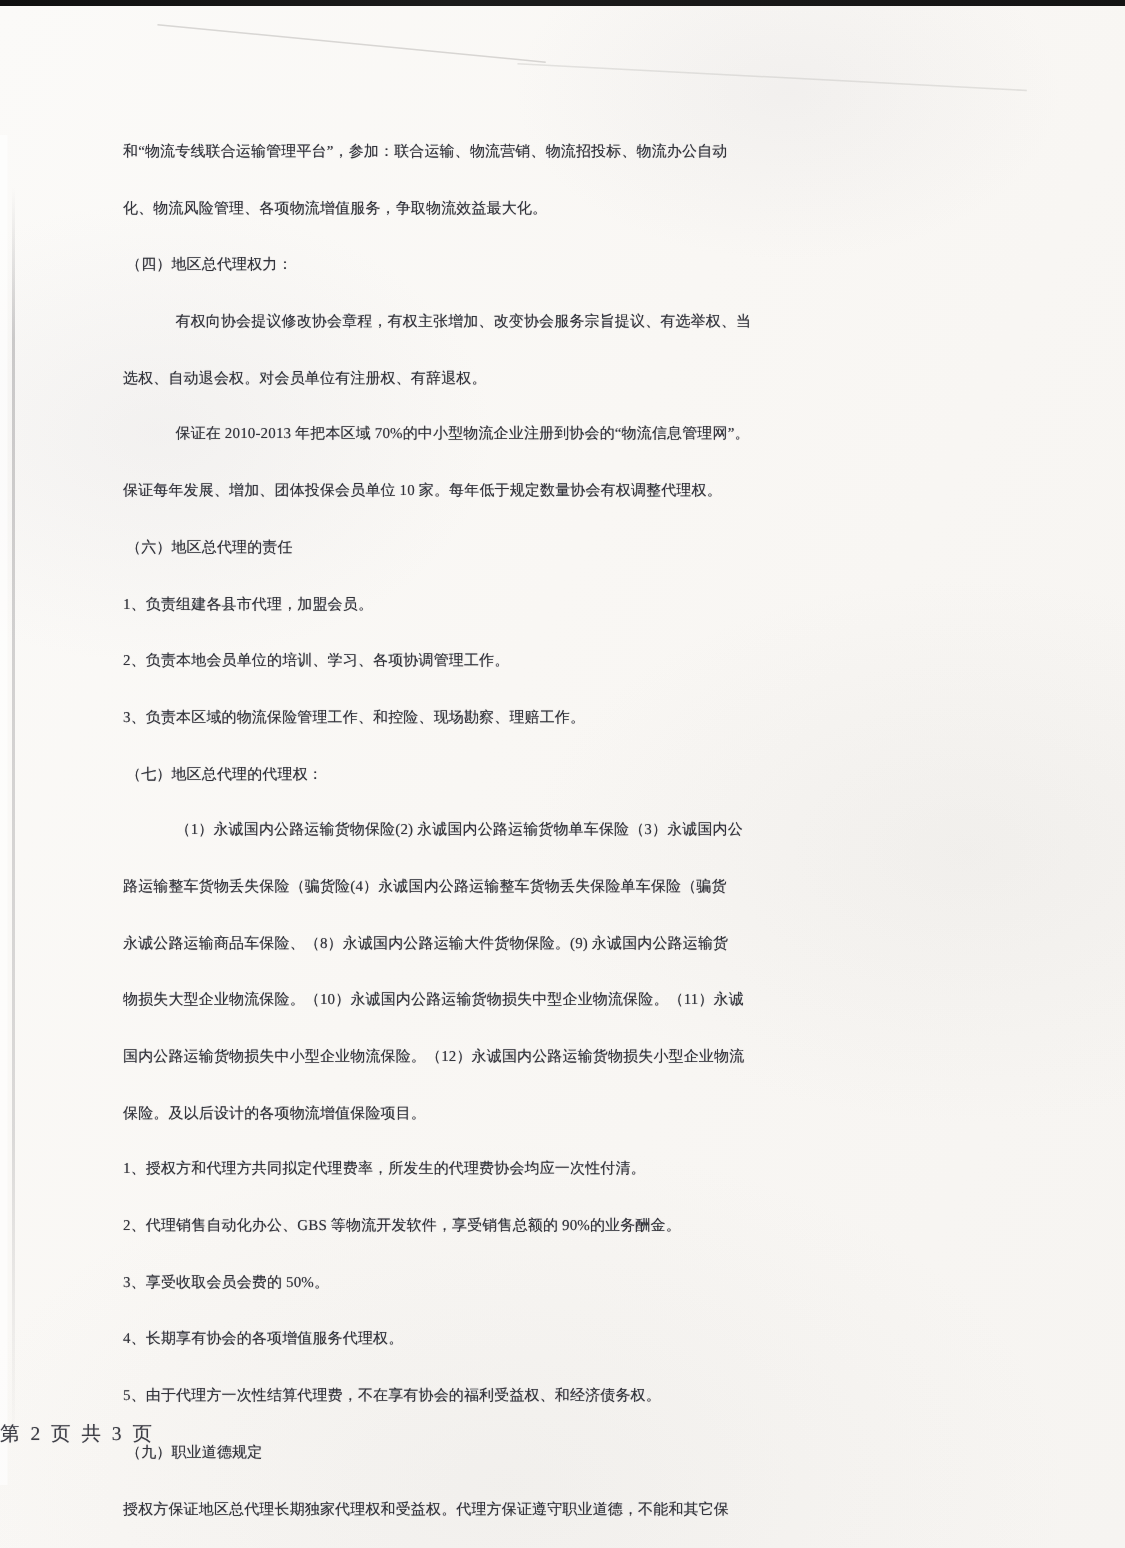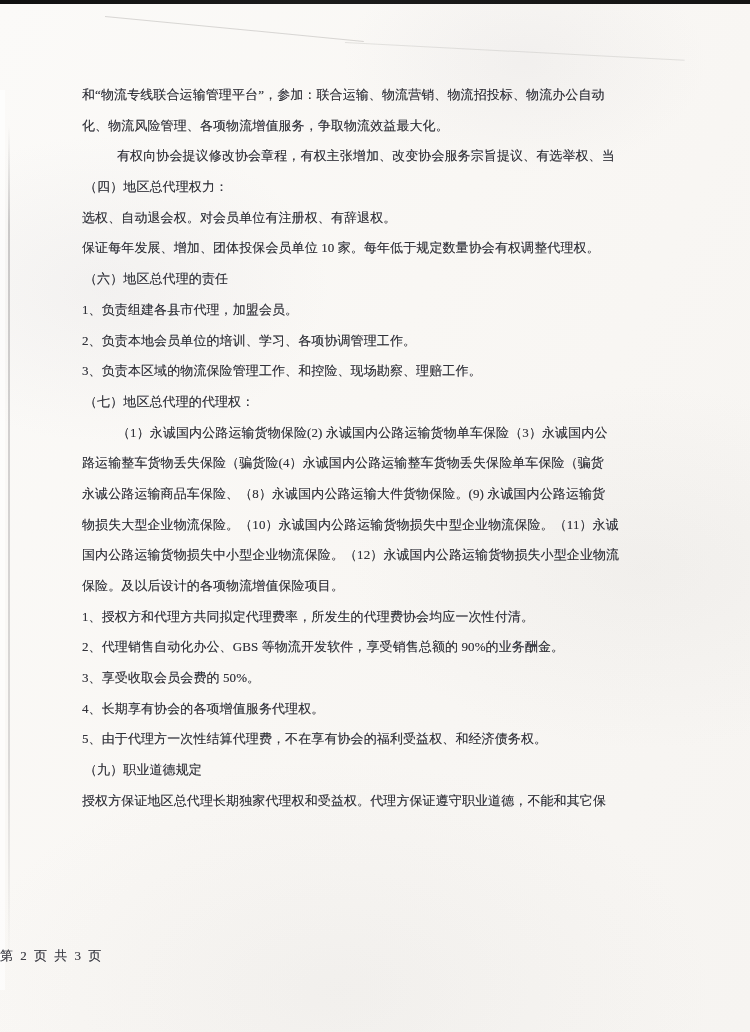--- a/index.html
+++ b/index.html
@@ -58,25 +58,26 @@
   }
   .content {
     position: absolute;
     left: 82px;
     top: 80px;
     width: 630px;
   }
   .line {
     height: 30.7px;
     line-height: 30.7px;
-    font-size: 13px;
+    font-size: 10px;
     color: #32333a;
     white-space: nowrap;
     letter-spacing: 0.1px;
     text-shadow: 0 0 0.6px rgba(62,62,74,0.55);
+    margin-top: 7px;
   }
   .line.indent { padding-left: 35px; }
   .line.heading { padding-left: 2px; }
   .footer {
     position: absolute;
     top: 947px;
     left: 0;
     width: 690px;
     text-align: left;
     font-size: 13px;
@@ -91,23 +92,24 @@
 <div class="page">
   <div class="top-strip"></div>
   <div class="crease crease-1"></div>
   <div class="crease crease-2"></div>
   <div class="left-white-edge"></div>
   <div class="crease left-crease"></div>
 
   <div class="content" id="doc-lines">
       <div class="line body">和“物流专线联合运输管理平台”，参加：联合运输、物流营销、物流招投标、物流办公自动</div>
       <div class="line body">化、物流风险管理、各项物流增值服务，争取物流效益最大化。</div>
+      <div class="line heading">（四）地区总代理权力：</div>
       <div class="line indent">有权向协会提议修改协会章程，有权主张增加、改变协会服务宗旨提议、有选举权、当</div>
-      <div class="line heading">（四）地区总代理权力：</div>
       <div class="line body">选权、自动退会权。对会员单位有注册权、有辞退权。</div>
+      <div class="line indent">保证在 2010-2013 年把本区域 70%的中小型物流企业注册到协会的“物流信息管理网”。</div>
       <div class="line body">保证每年发展、增加、团体投保会员单位 10 家。每年低于规定数量协会有权调整代理权。</div>
       <div class="line heading">（六）地区总代理的责任</div>
       <div class="line list">1、负责组建各县市代理，加盟会员。</div>
       <div class="line list">2、负责本地会员单位的培训、学习、各项协调管理工作。</div>
       <div class="line list">3、负责本区域的物流保险管理工作、和控险、现场勘察、理赔工作。</div>
       <div class="line heading">（七）地区总代理的代理权：</div>
       <div class="line indent">（1）永诚国内公路运输货物保险(2) 永诚国内公路运输货物单车保险（3）永诚国内公</div>
       <div class="line body">路运输整车货物丢失保险（骗货险(4）永诚国内公路运输整车货物丢失保险单车保险（骗货</div>
       <div class="line body">永诚公路运输商品车保险、（8）永诚国内公路运输大件货物保险。(9) 永诚国内公路运输货</div>
       <div class="line body">物损失大型企业物流保险。（10）永诚国内公路运输货物损失中型企业物流保险。（11）永诚</div>

